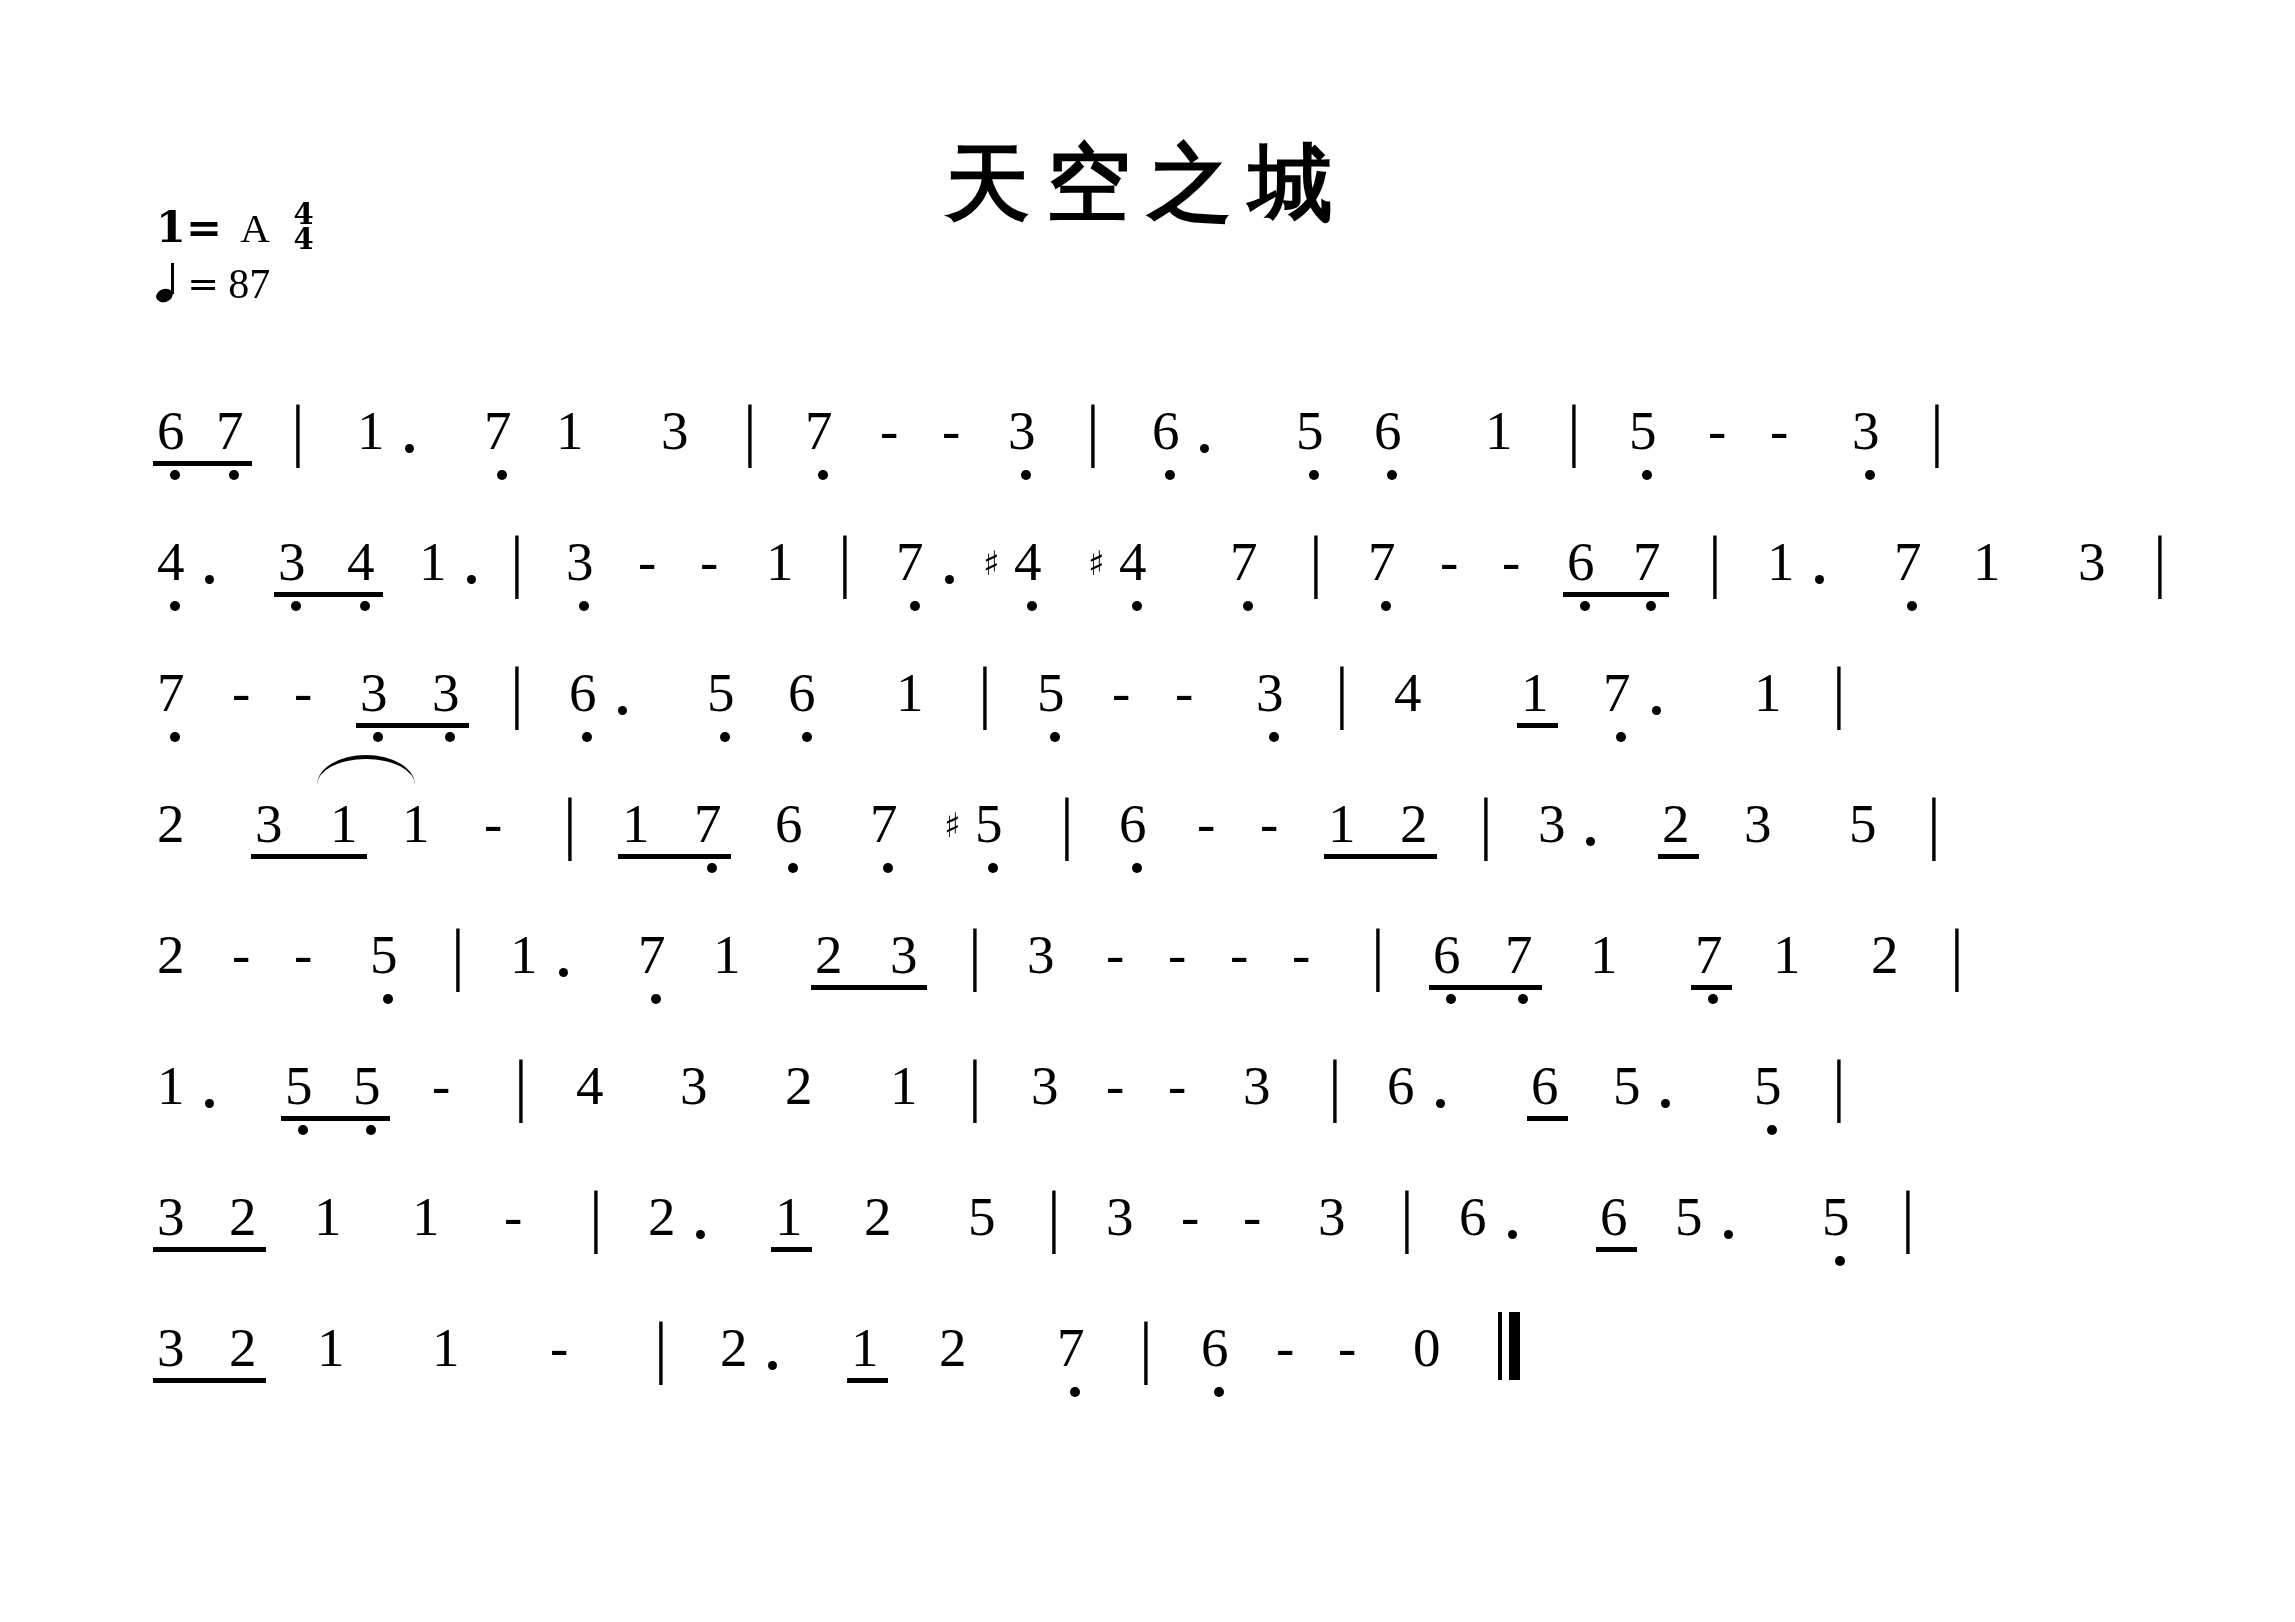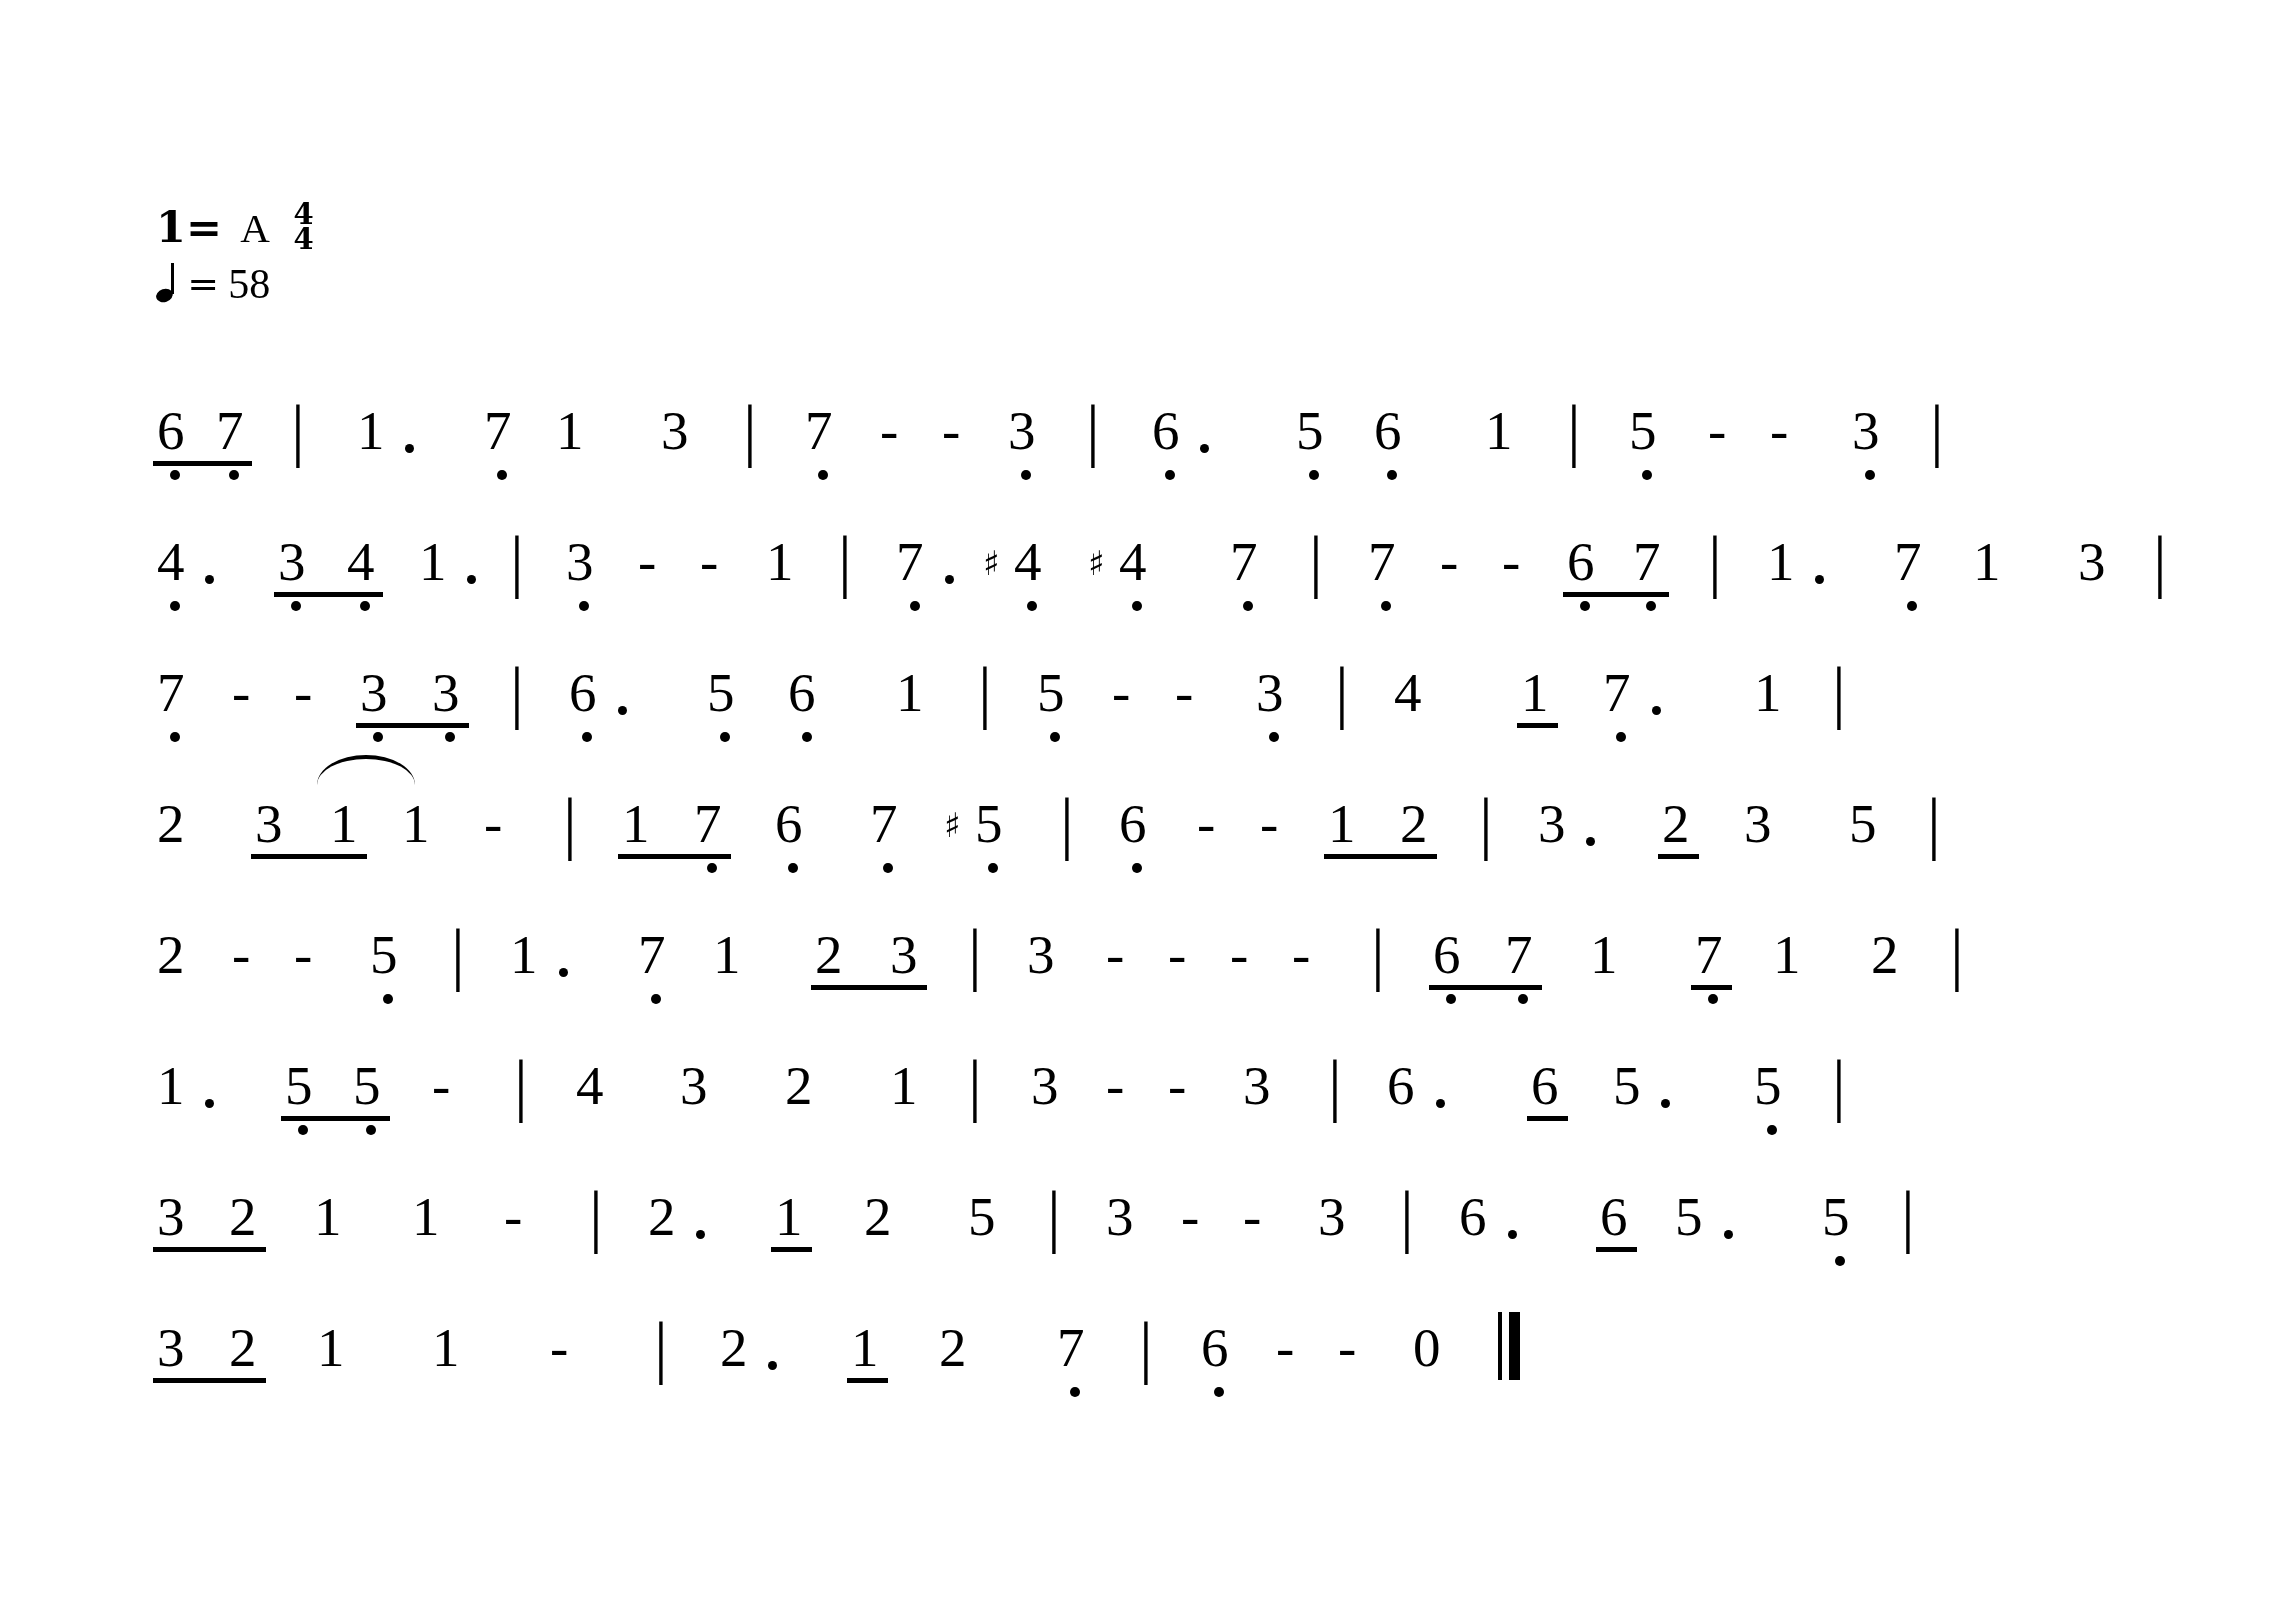--- a/index.html
+++ b/index.html
@@ -190,37 +190,38 @@
     left: 10.5px; bottom: 0;
     width: 11px; height: 68px;
     background: #000;
   }
 </style>
 </head>
 <body>
 
 <div class="sheet">
 
+  <div class="title">天空之城</div>
 
   <div class="keyblock">
     <div class="key-row">
       <span class="key-do">1=</span>
       <span class="key-letter">A</span>
       <span class="timesig">
         <span class="num">4</span>
         <span class="den">4</span>
       </span>
     </div>
     <div class="tempo-row">
       <span class="tempo-note">
         <span class="stem"></span>
           <span class="head"></span>
       </span>
       <span class="tempo-eq">=</span>
-      <span class="tempo-val">58</span>
+      <span class="tempo-val">87</span>
     </div>
   </div>
 
   <div id="lines">
       <div class="line" style="top: 366px;">
         <div class="row-inner">
           <span class="tok num" style="left: 0px;">6</span>
           <span class="lowdot" style="left: 13px;"></span>
           <span class="tok num" style="left: 59px;">7</span>
           <span class="lowdot" style="left: 72px;"></span>

